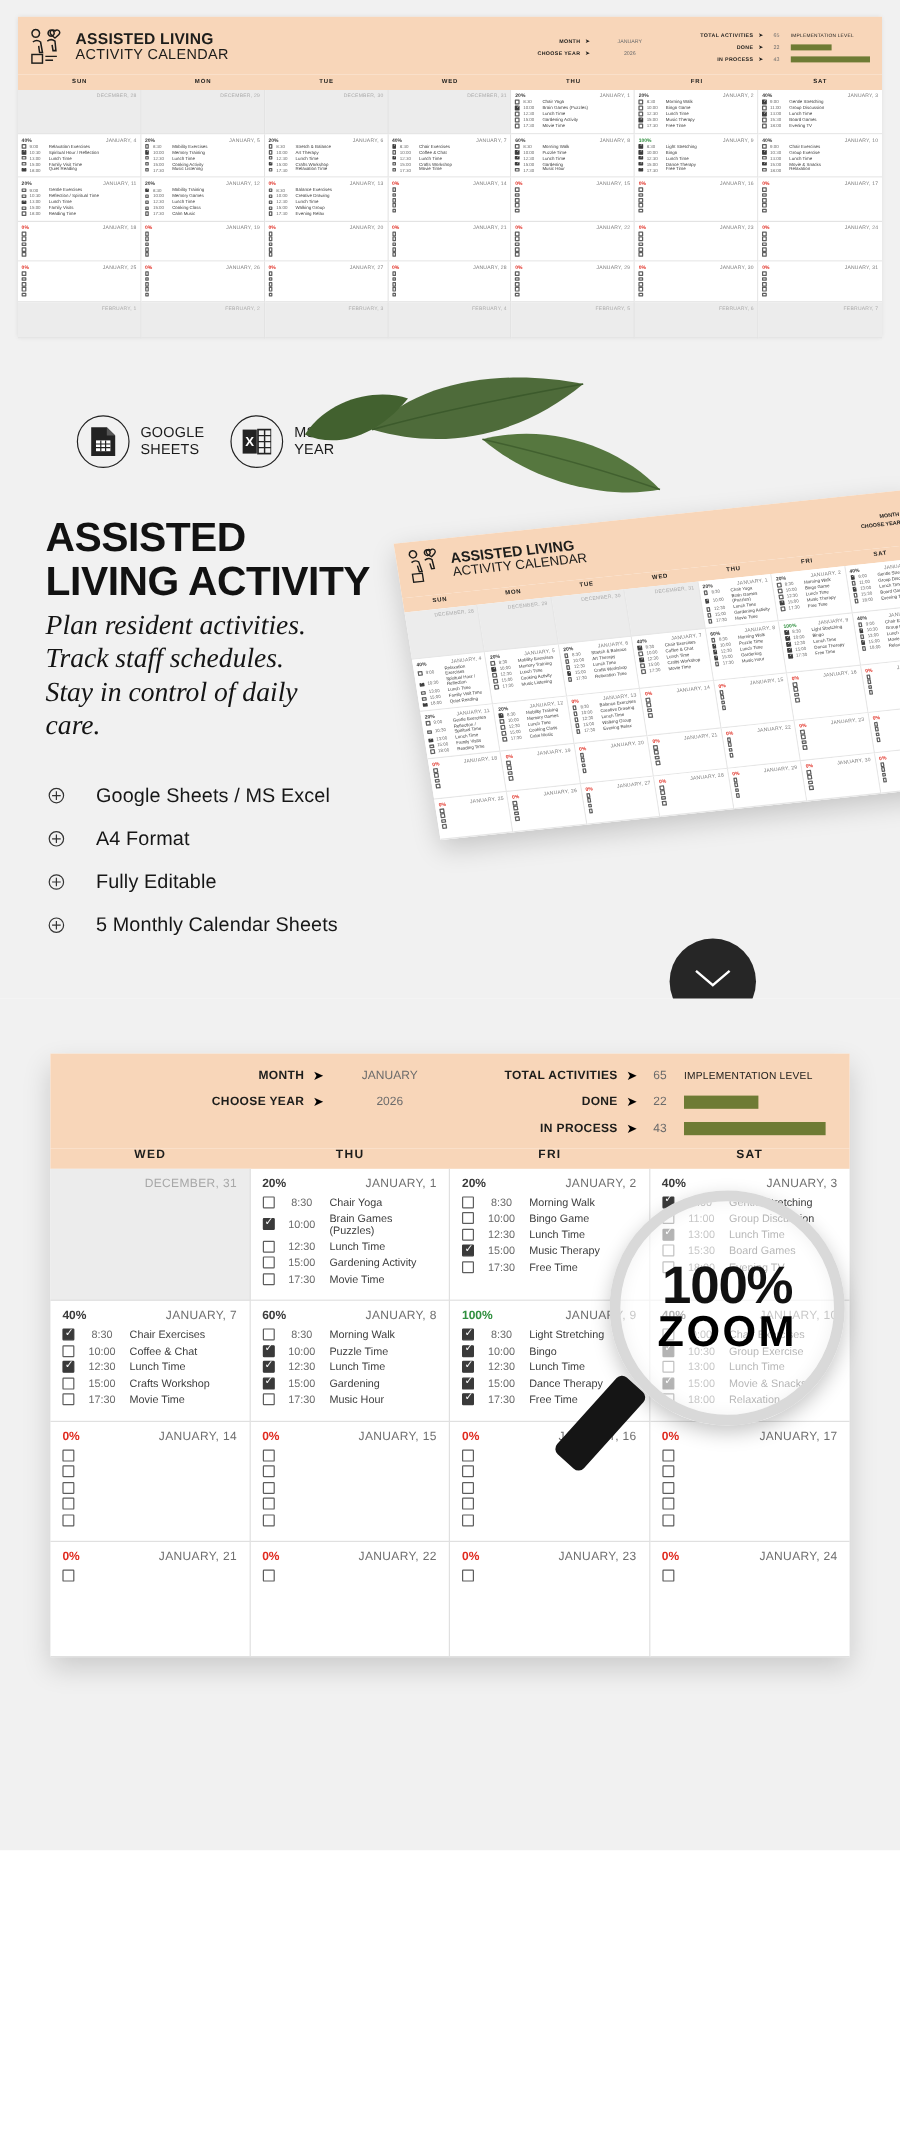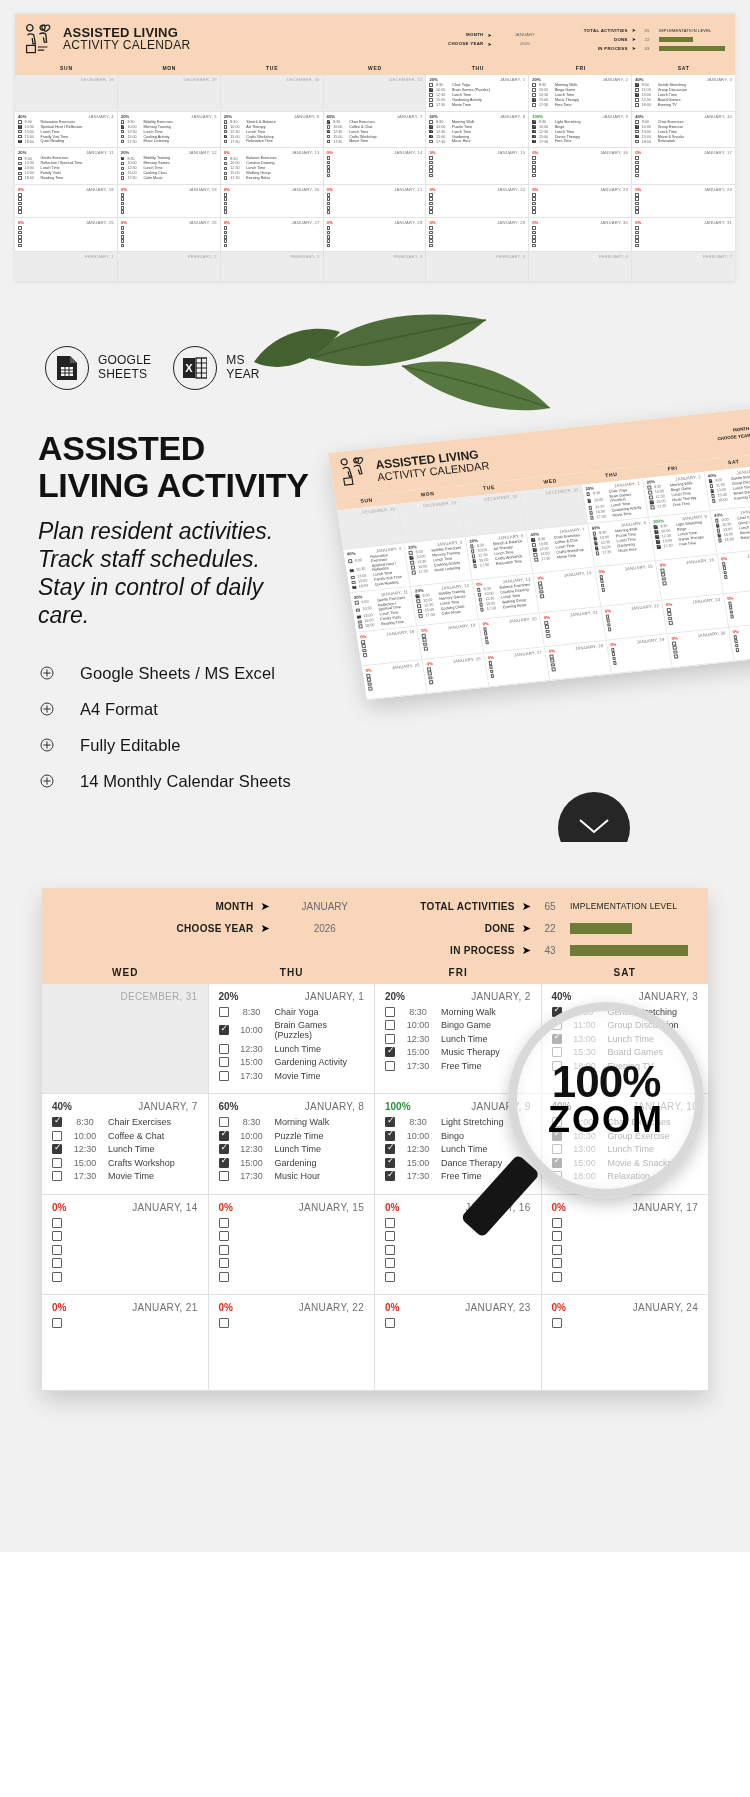--- a/index.html
+++ b/index.html
@@ -50,28 +50,28 @@
   .dnum.mut { color:#a9a9a9; }
   .act { display:flex; align-items:center; gap:3px; margin:.7px 0; }
   .cb { width:3.6px; height:3.6px; border:.5px solid #5d5d5d; background:#fff; flex:0 0 auto; border-radius:.4px; }
   .cb.on { background:#3e3e3e; border-color:#3e3e3e; position:relative; }
   .cb.on::after { content:"✓"; position:absolute; left:.1px; top:-1.3px; font-size:3.4px; color:#fff; line-height:1; }
   .tm { font-size:3.7px; color:#6a6a6a; width:13px; flex:0 0 auto; }
   .nm { font-size:3.7px; color:#3d3d3d; line-height:1.15; }
 
   
   .sec2 { background:#f1f1f1; position:relative; padding:36px 0 34px 0; overflow:hidden; }
-  .badges { display:flex; gap:22px; padding-left:45px; margin-bottom:40px; }
+  .badges { display:flex; gap:22px; padding-left:64px; margin-bottom:40px; }
   .badge { display:flex; align-items:center; gap:9px; }
   .bcirc { width:44px; height:44px; border-radius:50%; border:1.5px solid #222; display:flex; align-items:center; justify-content:center; }
   .btxt { font-size:12px; line-height:1.15; color:#1b1b1b; letter-spacing:.2px; }
   .hero-title { padding-left:38px; position:relative; z-index:3; }
   .ht1, .ht2 { font-size:34px; font-weight:bold; letter-spacing:-.4px; color:#121212; line-height:1.08; }
   .ht3 { font-size:34px; font-weight:300; letter-spacing:-.2px; color:#121212; line-height:1.12; }
-  .hero-sub { position:relative; z-index:3; padding-left:38px; margin-top:14px; font-family:Liberation Sans, sans-serif;
+  .hero-sub { position:relative; z-index:3; padding-left:38px; margin-top:4px; font-family:Liberation Serif, serif;
               font-style:italic; font-size:23px; line-height:1.22; color:#141414; }
   .feats { padding-left:40px; margin-top:34px; position:relative; z-index:3; }
   .feat { display:flex; align-items:center; gap:26px; margin-bottom:17px; }
   .fic { width:14px; height:14px; flex:0 0 auto; }
   .ftx { font-size:16.5px; color:#161616; letter-spacing:.1px; }
 
   
   .tilt-wrap { position:absolute; right:-40px; top:118px; width:430px; height:420px; z-index:2;
                transform:rotate(-9deg) skewY(3deg); }
   .tilt-sheet { width:430px; background:#fff; box-shadow:0 8px 22px rgba(0,0,0,.18); }
@@ -1917,21 +1917,21 @@
               <circle cx="7" cy="7" r="6" fill="none" stroke="#333" stroke-width="1"></circle>
               <path d="M7 3.4 V10.6 M3.4 7 H10.6" stroke="#333" stroke-width="1"></path>
             </svg></span>
           <span class="ftx">Fully Editable</span>
         </div>
         <div class="feat">
           <span class="fic"><svg width="14" height="14" viewBox="0 0 14 14">
               <circle cx="7" cy="7" r="6" fill="none" stroke="#333" stroke-width="1"></circle>
               <path d="M7 3.4 V10.6 M3.4 7 H10.6" stroke="#333" stroke-width="1"></path>
             </svg></span>
-          <span class="ftx">14 Monthly Calendar Sheets</span>
+          <span class="ftx">5 Monthly Calendar Sheets</span>
         </div>
       </div>
 
     <div class="scroll-btn">
       <span>
         <svg width="34" height="20" viewBox="0 0 34 20">
             <path d="M3 4 L17 16 L31 4" stroke="#fff" stroke-width="2" fill="none"></path>
           </svg>
       </span>
     </div>

